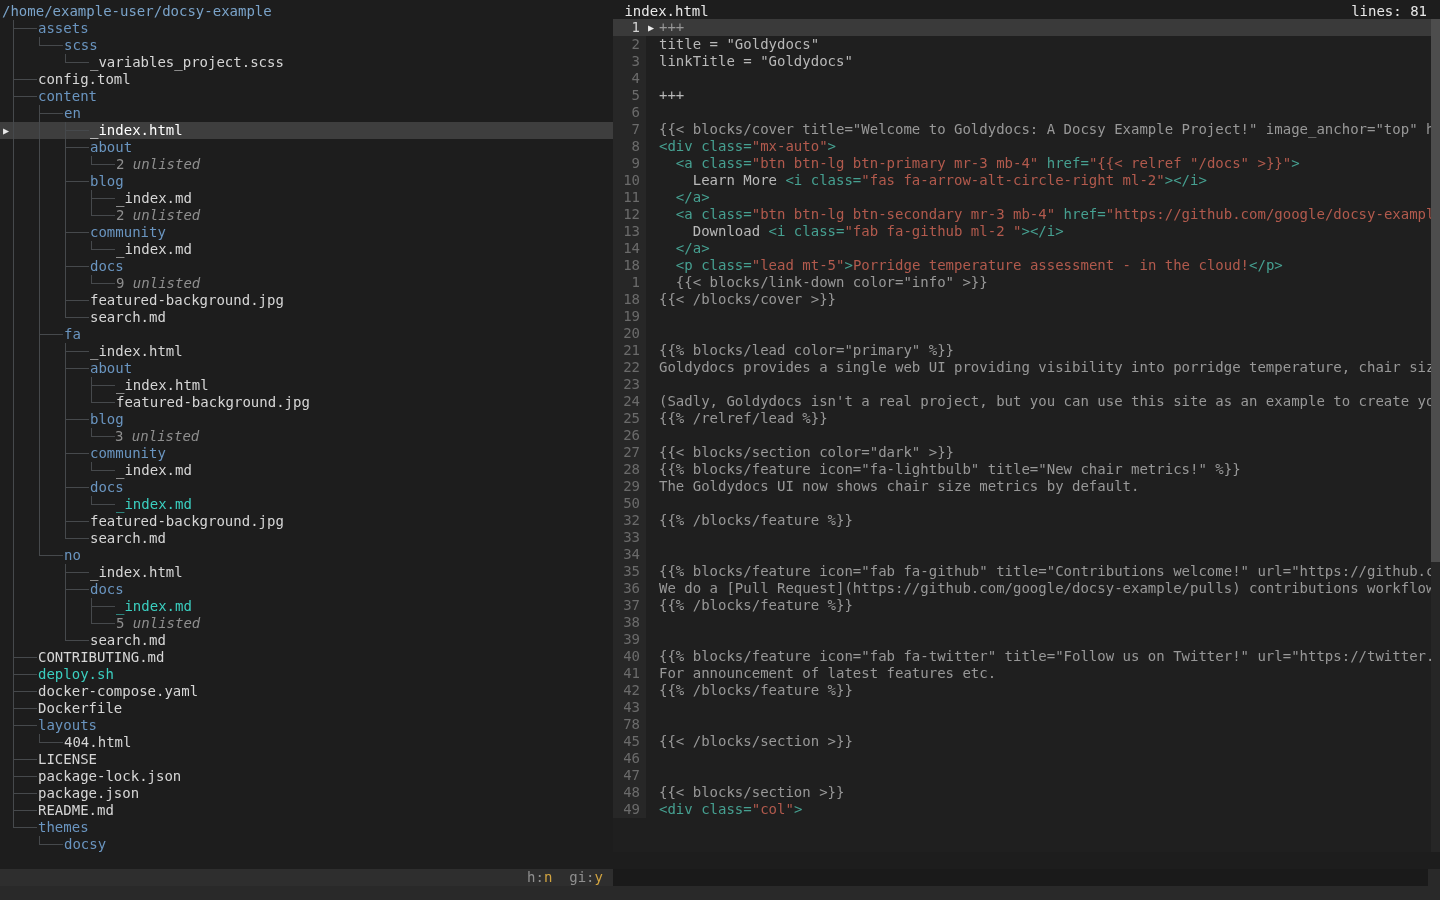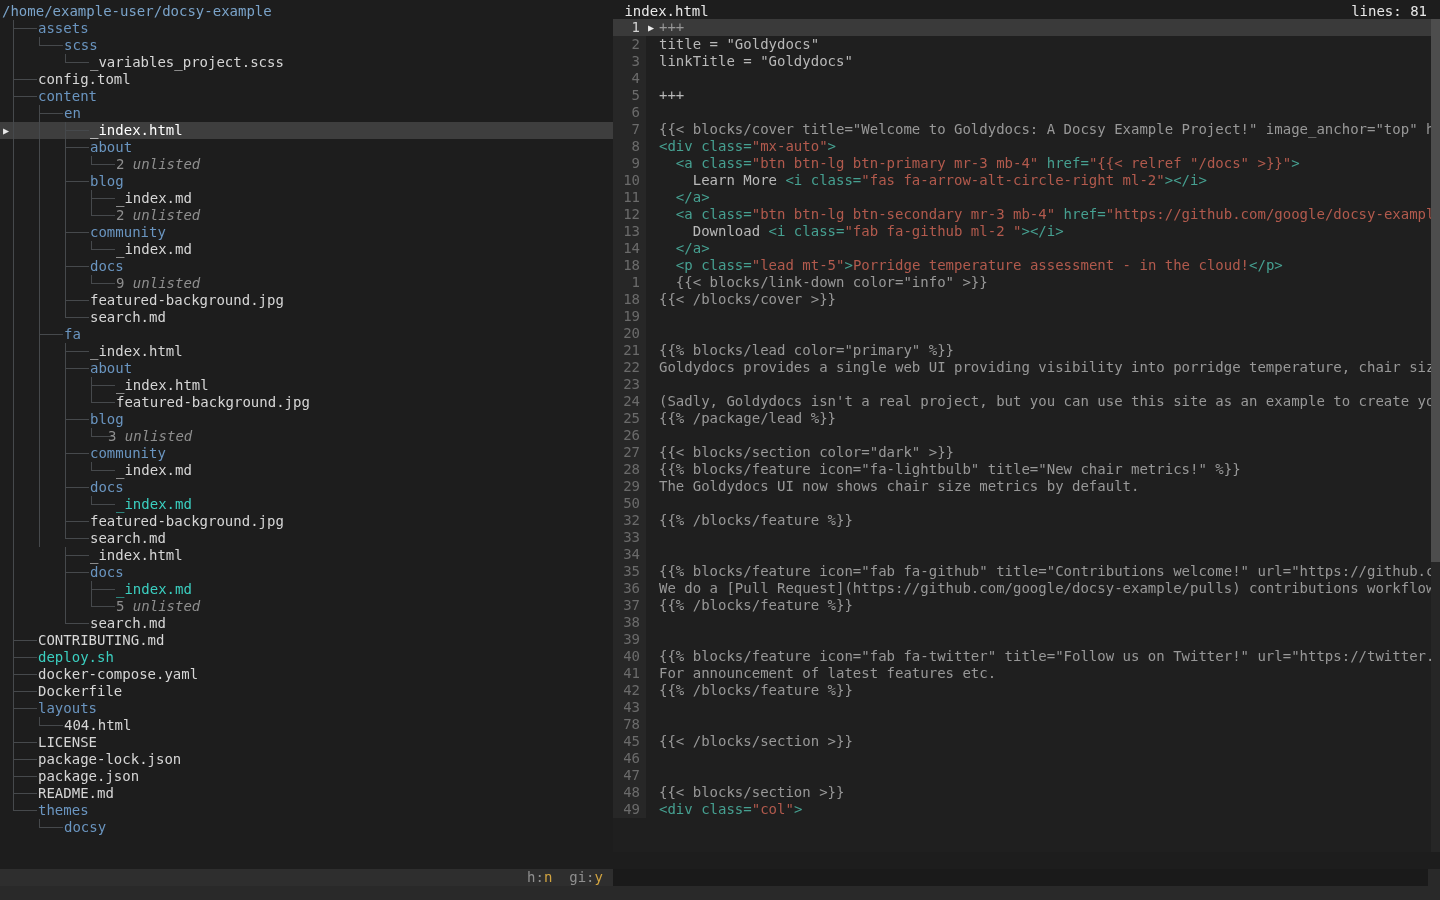--- a/index.html
+++ b/index.html
@@ -232,21 +232,21 @@
         <div class="gv" style="left: 65px;"></div>
         <div class="gh" style="left: 66px; width: 23px;"></div>
         <span class="lab dir" style="left: 90px;">blog</span>
       </div>
       <div class="trow">
         <div class="gv" style="left: 13px;"></div>
         <div class="gv" style="left: 39px;"></div>
         <div class="gv" style="left: 65px;"></div>
         <div class="gv half" style="left: 91px;"></div>
         <div class="gh" style="left: 92px; width: 23px;"></div>
-        <span class="lab unlisted" style="left: 108px;"><span class="c">3 </span><span class="w">unlisted</span></span>
+        <span class="lab unlisted" style="left: 115px;"><span class="c">3 </span><span class="w">unlisted</span></span>
       </div>
       <div class="trow">
         <div class="gv" style="left: 13px;"></div>
         <div class="gv" style="left: 39px;"></div>
         <div class="gv" style="left: 65px;"></div>
         <div class="gh" style="left: 66px; width: 23px;"></div>
         <span class="lab dir" style="left: 90px;">community</span>
       </div>
       <div class="trow">
         <div class="gv" style="left: 13px;"></div>
@@ -277,20 +277,26 @@
         <div class="gv" style="left: 65px;"></div>
         <div class="gh" style="left: 66px; width: 23px;"></div>
         <span class="lab file" style="left: 90px;">featured-background.jpg</span>
       </div>
       <div class="trow">
         <div class="gv" style="left: 13px;"></div>
         <div class="gv" style="left: 39px;"></div>
         <div class="gv half" style="left: 65px;"></div>
         <div class="gh" style="left: 66px; width: 23px;"></div>
         <span class="lab file" style="left: 90px;">search.md</span>
+      </div>
+      <div class="trow">
+        <div class="gv" style="left: 13px;"></div>
+        <div class="gv half" style="left: 39px;"></div>
+        <div class="gh" style="left: 40px; width: 23px;"></div>
+        <span class="lab dir" style="left: 64px;">no</span>
       </div>
       <div class="trow">
         <div class="gv" style="left: 13px;"></div>
         <div class="gv" style="left: 65px;"></div>
         <div class="gh" style="left: 66px; width: 23px;"></div>
         <span class="lab file" style="left: 90px;">_index.html</span>
       </div>
       <div class="trow">
         <div class="gv" style="left: 13px;"></div>
         <div class="gv" style="left: 65px;"></div>
@@ -473,21 +479,21 @@
         <div class="pline">
           <span class="gut">23</span>
           <span class="pcode"></span>
         </div>
         <div class="pline">
           <span class="gut">24</span>
           <span class="pcode"><span class="sg-dim">(Sadly, Goldydocs isn't a real project, but you can use this site as an example to create your o</span></span>
         </div>
         <div class="pline">
           <span class="gut">25</span>
-          <span class="pcode"><span class="sg-dim">{{% /package/lead %}}</span></span>
+          <span class="pcode"><span class="sg-dim">{{% /relref/lead %}}</span></span>
         </div>
         <div class="pline">
           <span class="gut">26</span>
           <span class="pcode"></span>
         </div>
         <div class="pline">
           <span class="gut">27</span>
           <span class="pcode"><span class="sg-dim">{{&lt; blocks/section color="dark" &gt;}}</span></span>
         </div>
         <div class="pline">

